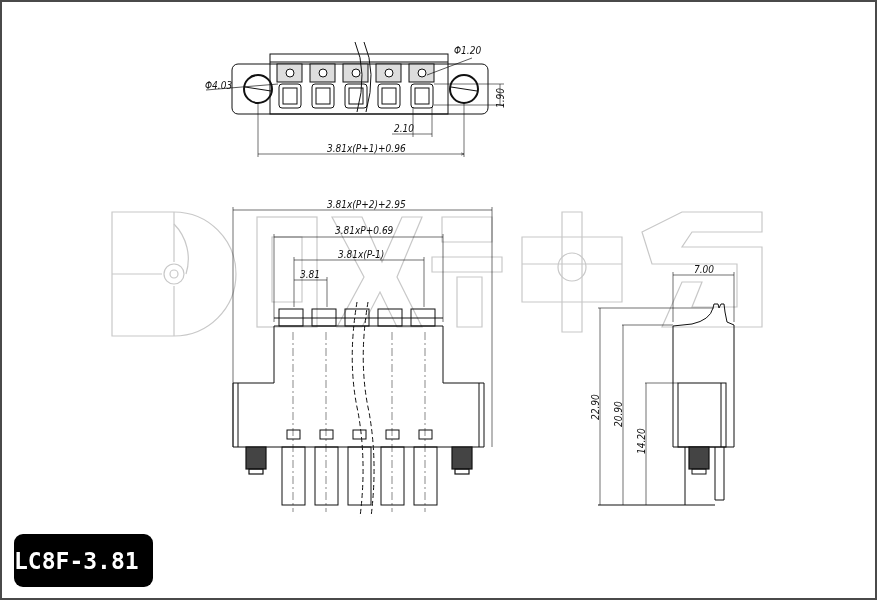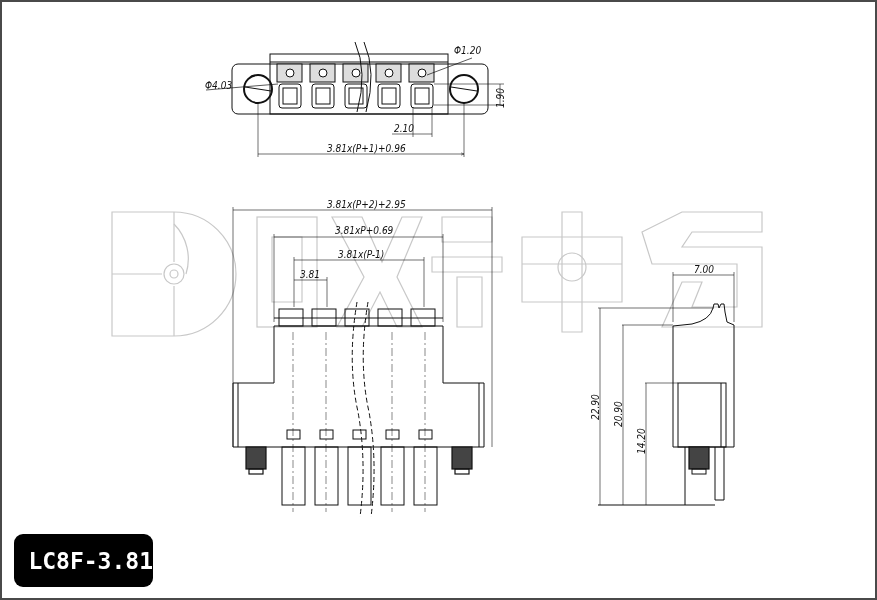--- a/index.html
+++ b/index.html
@@ -5,21 +5,21 @@
   html, body { margin: 0; padding: 0; background: #ffffff; }
   .page {
     position: relative; width: 877px; height: 600px; box-sizing: border-box;
     border: 2px solid #4a4a4a; background: #ffffff; overflow: hidden;
   }
   svg.drawing { position: absolute; left: 0; top: 0; }
   .dim { font-family: "DejaVu Sans Condensed", "DejaVu Sans", sans-serif; font-style: italic; font-size: 10px; fill: #111; }
   .badge {
     position: absolute; left: 12px; top: 532px; width: 139px; height: 53px;
     background: #000; border-radius: 9px; color: #fff;
-    display: flex; align-items: center; justify-content: flex-end;
+    display: flex; align-items: center; justify-content: flex-start;
     font-family: "DejaVu Sans Mono", "Liberation Mono", monospace; font-weight: bold;
     font-size: 23px; letter-spacing: 0px;
   }
 </style>
 </head>
 <body>
 
 <div class="page">
 <svg class="drawing" width="877" height="600" viewBox="0 0 877 600">
   <defs>

